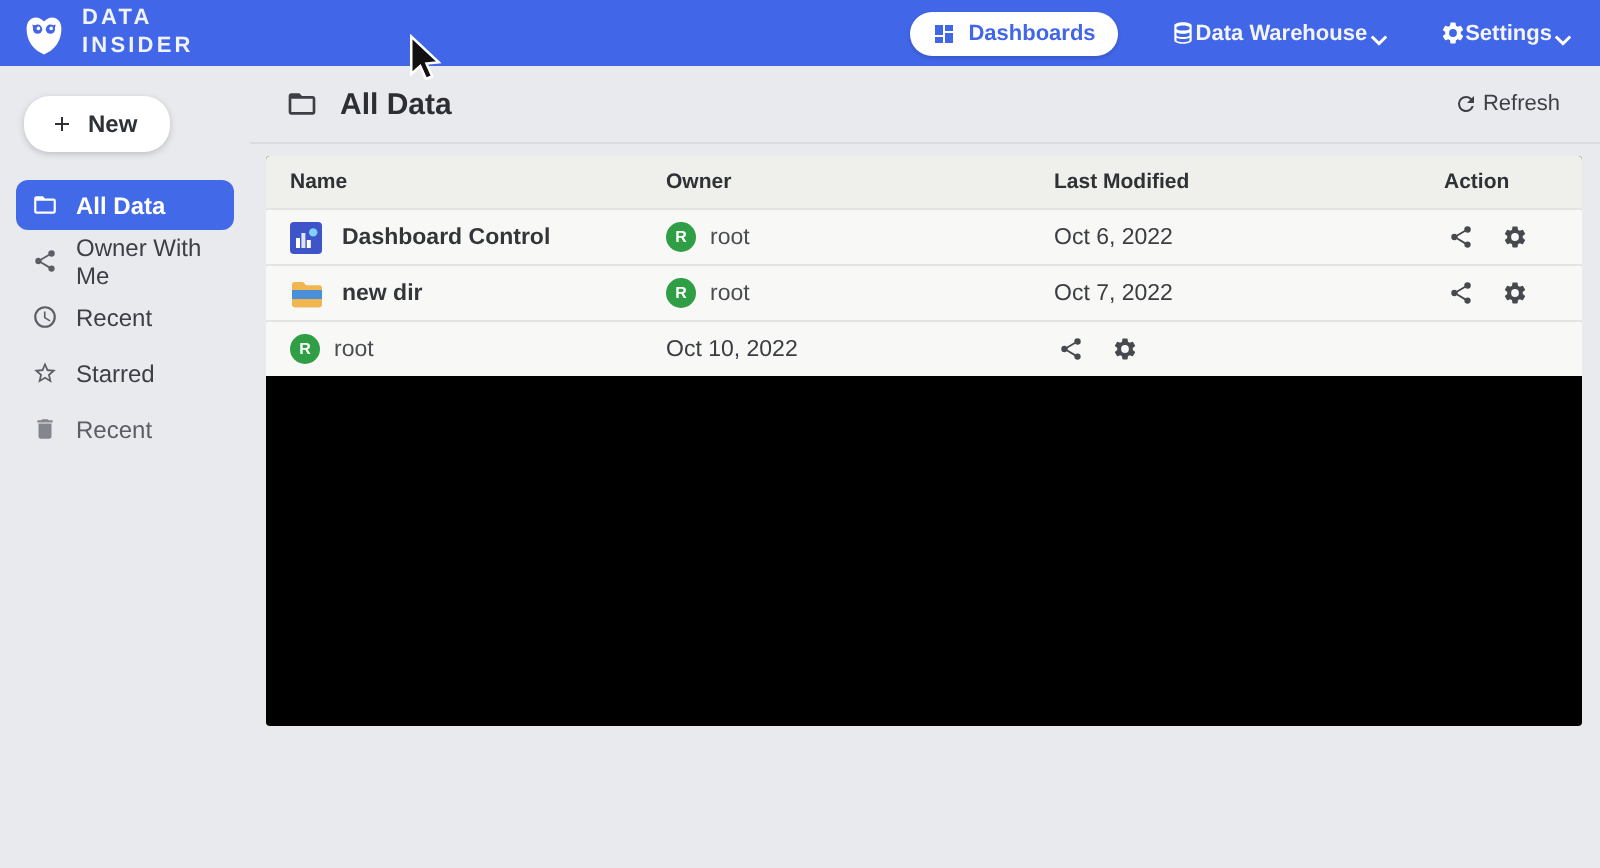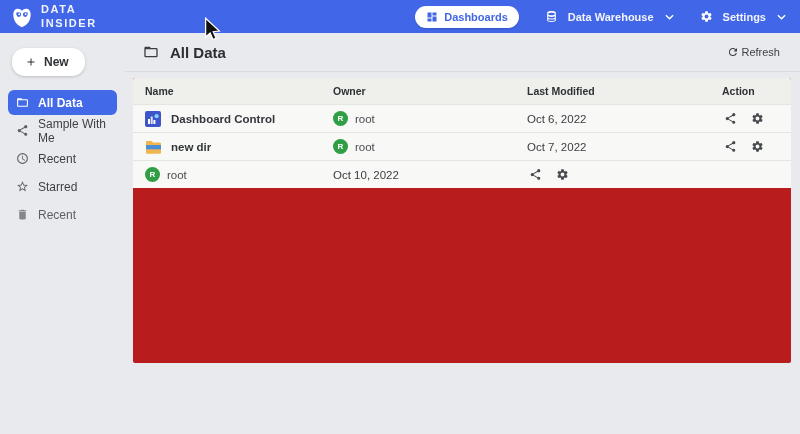--- a/index.html
+++ b/index.html
@@ -7,21 +7,21 @@
   body { font-family:"Liberation Sans", sans-serif; background:#e9eaee; position:relative; }
 
   
   .topbar { height:33px; background:#4166e8; display:flex; align-items:center; padding:0 14px 0 10px; }
   .brand { display:flex; align-items:center; gap:7px; }
   .brand svg { width:24px; height:24px; }
   .brand-text { display:flex; flex-direction:column; color:rgba(255,255,255,.92); font-size:11px; font-weight:bold; letter-spacing:1.6px; line-height:1.25; }
   .top-right { margin-left:auto; display:flex; align-items:center; gap:26px; }
   .dash-btn { display:flex; align-items:center; gap:6px; background:#fff; border:none; border-radius:11px; padding:5px 11px; color:#4166e8; font-family:inherit; font-size:11px; font-weight:bold; cursor:pointer; box-shadow:0 1px 2px rgba(0,0,0,.15); }
   .dash-btn svg { width:12px; height:12px; }
-  .top-menu { display:flex; align-items:center; gap:10px; color:#f2f4ff; font-size:11px; font-weight:bold; cursor:pointer; }
+  .top-menu { display:flex; align-items:flex-end; gap:0; color:#f2f4ff; font-size:11px; font-weight:bold; cursor:pointer; }
   .top-menu svg.mi { width:13px; height:13px; }
   .top-menu svg.chev { width:9px; height:6px; margin-left:1px; }
 
   
   .body-wrap { display:flex; height:338px; }
   .sidebar { width:125px; flex:0 0 125px; padding-top:15px; }
   .new-btn { display:flex; align-items:center; gap:7px; margin-left:12px; background:#fff; border:none; border-radius:13px; padding:7px 16px 7px 13px; font-family:inherit; font-size:12px; font-weight:bold; color:#2e3136; cursor:pointer; box-shadow:0 1px 3px rgba(60,64,67,.25); }
   .new-btn svg { width:12px; height:12px; }
   .nav { margin-top:14px; display:flex; flex-direction:column; gap:3px; }
   .nav-item { display:flex; align-items:center; gap:9px; height:25px; margin:0 8px; padding-left:8px; border-radius:6px; font-size:12px; color:#3c3f45; cursor:pointer; }
@@ -30,21 +30,21 @@
   .nav-item.active svg { fill:#fff; }
 
   
   .main { flex:1; display:flex; flex-direction:column; min-width:0; }
   .title-bar { height:39px; display:flex; align-items:center; padding:0 20px 0 18px; border-bottom:1px solid #dadbdf; }
   .title-bar .folder-ic { width:16px; height:16px; fill:#3c3f45; margin-right:11px; }
   .page-title { font-size:15px; font-weight:bold; color:#2b2e33; }
   .refresh-btn { margin-left:auto; display:flex; align-items:center; gap:2px; background:none; border:none; font-family:inherit; font-size:11px; color:#3c3f45; cursor:pointer; }
   .refresh-btn svg { width:12px; height:12px; fill:#3c3f45; }
 
-  .card { flex:1; margin:6px 9px 8px 8px; background:#b91c1c; border-radius:2px; overflow:hidden; }
+  .card { flex:1; margin:6px 9px 8px 8px; background:#000000; border-radius:2px; overflow:hidden; }
   .t-grid { display:grid; grid-template-columns:188px 194px 195px 1fr; align-items:center; padding-left:12px; }
   .t-head { height:26px; background:#efefec; font-size:10.5px; font-weight:bold; color:#2e3135; }
   .t-row { height:28px; background:#f8f8f6; border-top:1px solid #e4e4e1; font-size:11.5px; cursor:pointer; }
   .name-cell { display:flex; align-items:center; gap:10px; font-weight:bold; color:#333639; }
   .name-cell svg { width:16px; height:16px; flex:0 0 16px; }
   .owner-cell { display:flex; align-items:center; gap:7px; color:#4a4d52; }
   .avatar { width:15px; height:15px; border-radius:50%; background:#2f9e44; color:#fff; font-size:8px; font-weight:bold; display:flex; align-items:center; justify-content:center; }
   .date-cell { color:#3a3d42; }
   .action-cell { display:flex; align-items:center; gap:14px; padding-left:2px; }
   .action-cell .act { display:flex; cursor:pointer; }
@@ -112,21 +112,21 @@
       <div class="nav-item active">
         <svg viewBox="0 0 24 24">
             <path d="M20 6h-8l-2-2H4c-1.1 0-1.99.9-1.99 2L2 18c0 1.1.9 2 2 2h16c1.1 0 2-.9 2-2V8c0-1.1-.9-2-2-2zm0 12H4V8h16v10z"></path>
           </svg>
         <span>All Data</span>
       </div>
       <div class="nav-item">
         <svg viewBox="0 0 24 24">
             <path d="M18 16.08c-.76 0-1.44.3-1.96.77L8.91 12.7c.05-.23.09-.46.09-.7s-.04-.47-.09-.7l7.05-4.11c.54.5 1.25.81 2.04.81a3 3 0 1 0-3-3c0 .24.04.47.09.7L8.04 9.81A2.99 2.99 0 0 0 6 9a3 3 0 0 0 0 6c.79 0 1.5-.31 2.04-.81l7.12 4.16c-.05.21-.08.43-.08.65a2.92 2.92 0 1 0 2.92-2.92z"></path>
           </svg>
-        <span>Sample With Me</span>
+        <span>Owner With Me</span>
       </div>
       <div class="nav-item">
         <svg viewBox="0 0 24 24">
             <path d="M11.99 2A10 10 0 1 0 12 22 10 10 0 0 0 11.99 2zM12 20a8 8 0 1 1 0-16 8 8 0 0 1 0 16zm.5-13H11v6l5.25 3.15.75-1.23-4.5-2.67z"></path>
           </svg>
         <span>Recent</span>
       </div>
       <div class="nav-item">
         <svg viewBox="0 0 24 24">
             <path d="M22 9.24l-7.19-.62L12 2 9.19 8.63 2 9.24l5.46 4.73L5.82 21 12 17.27 18.18 21l-1.63-7.03L22 9.24zM12 15.4l-3.76 2.27 1-4.28-3.32-2.88 4.38-.38L12 6.1l1.71 4.04 4.38.38-3.32 2.88 1 4.28L12 15.4z"></path>

